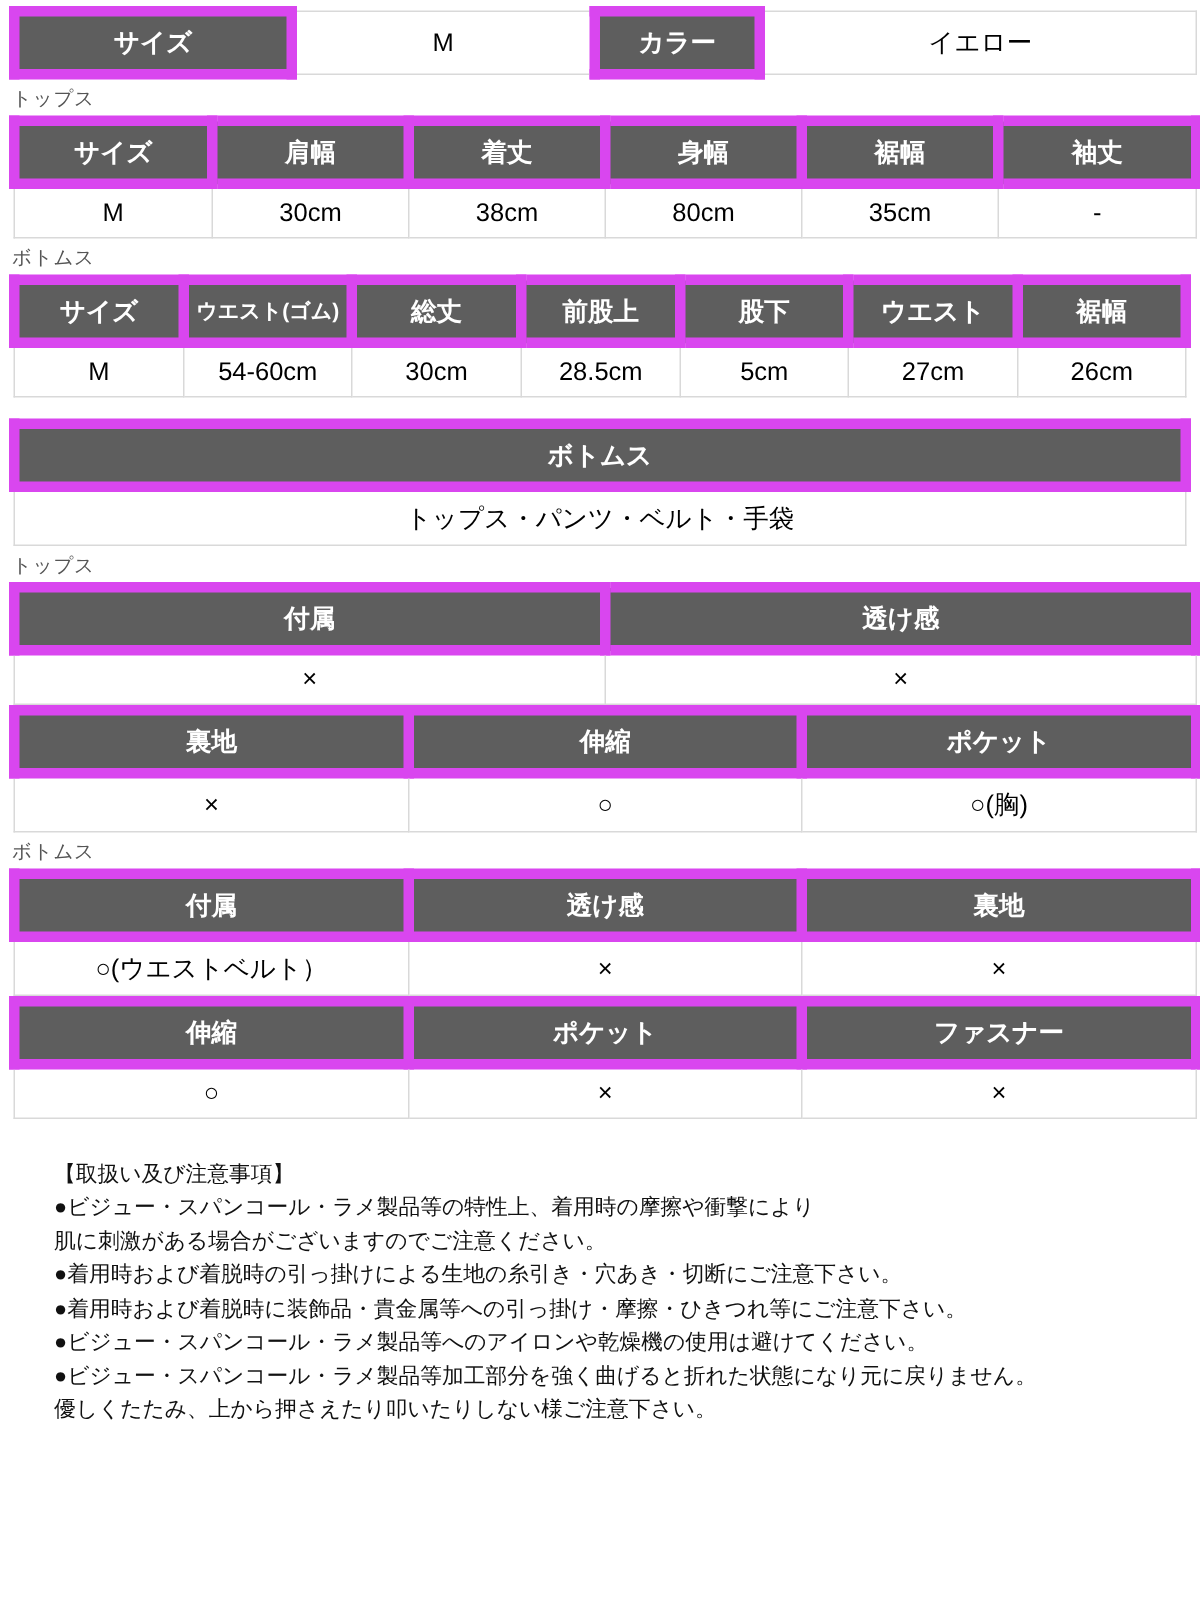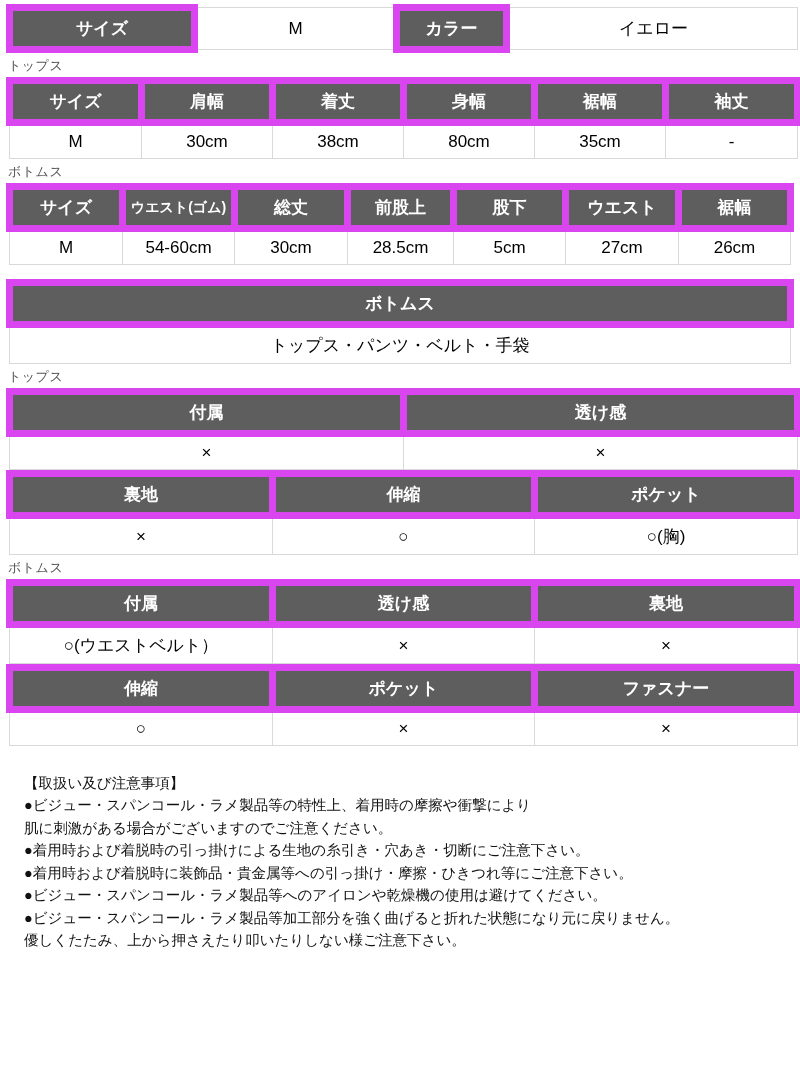--- a/index.html
+++ b/index.html
@@ -59,20 +59,21 @@
   }
   .notes {
     margin-top: 26px;
     padding: 0 14px 0 18px;
     font-size: 14.5px;
     line-height: 1.55;
     color: #111111;
   }
   .notes div {
     white-space: pre;
+    margin-left: 12px;
   }
   .notes .title {
     font-weight: normal;
   }
 </style>
 </head>
 <body>
 
 <div class="page">
 

